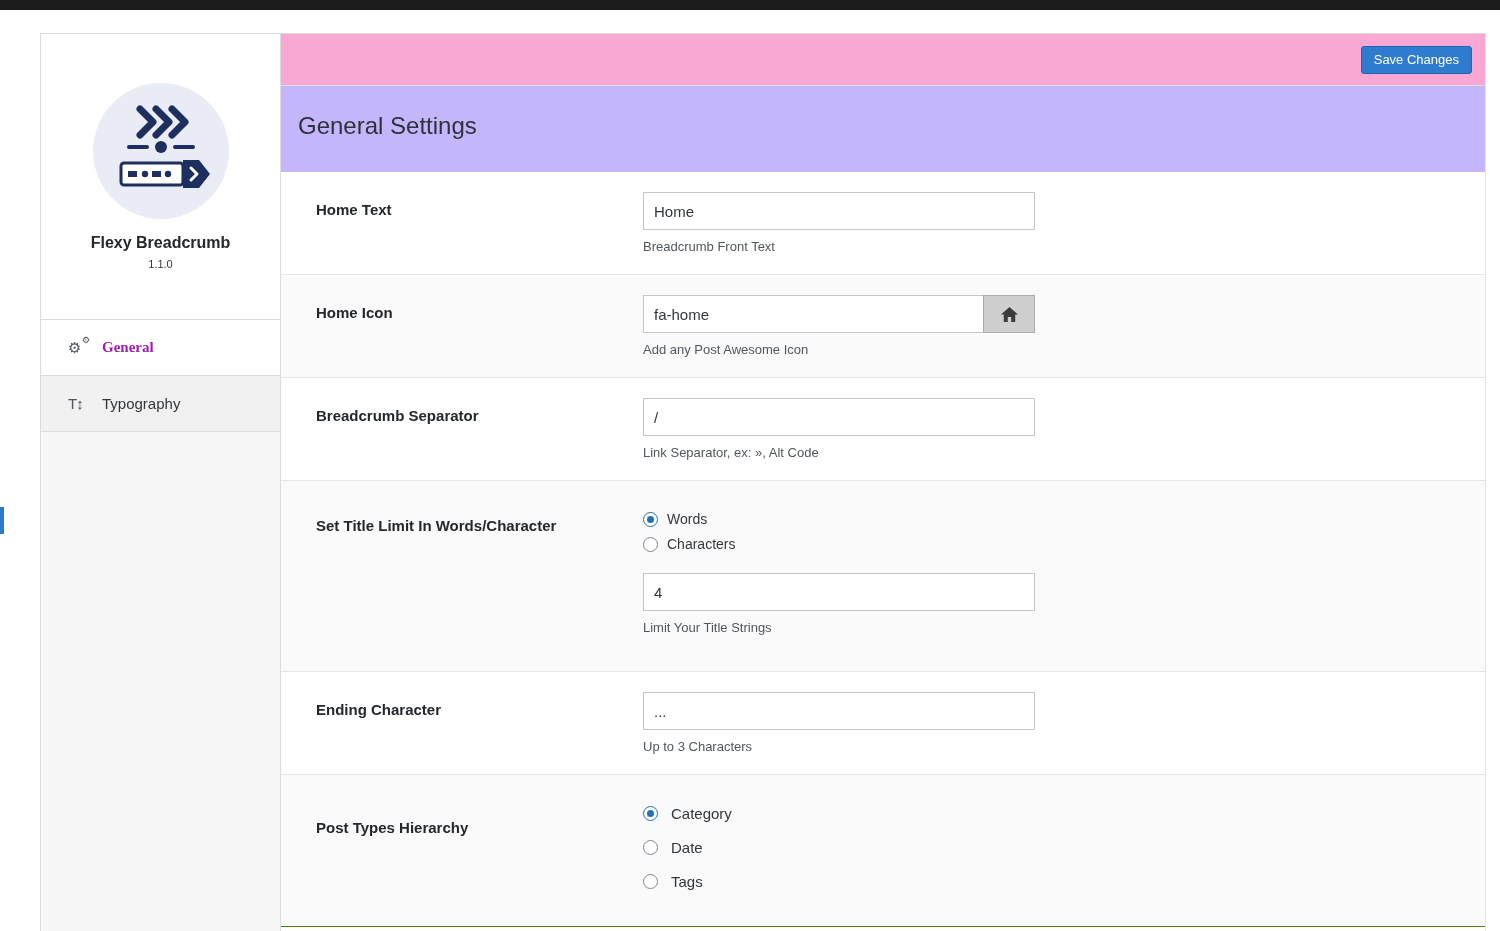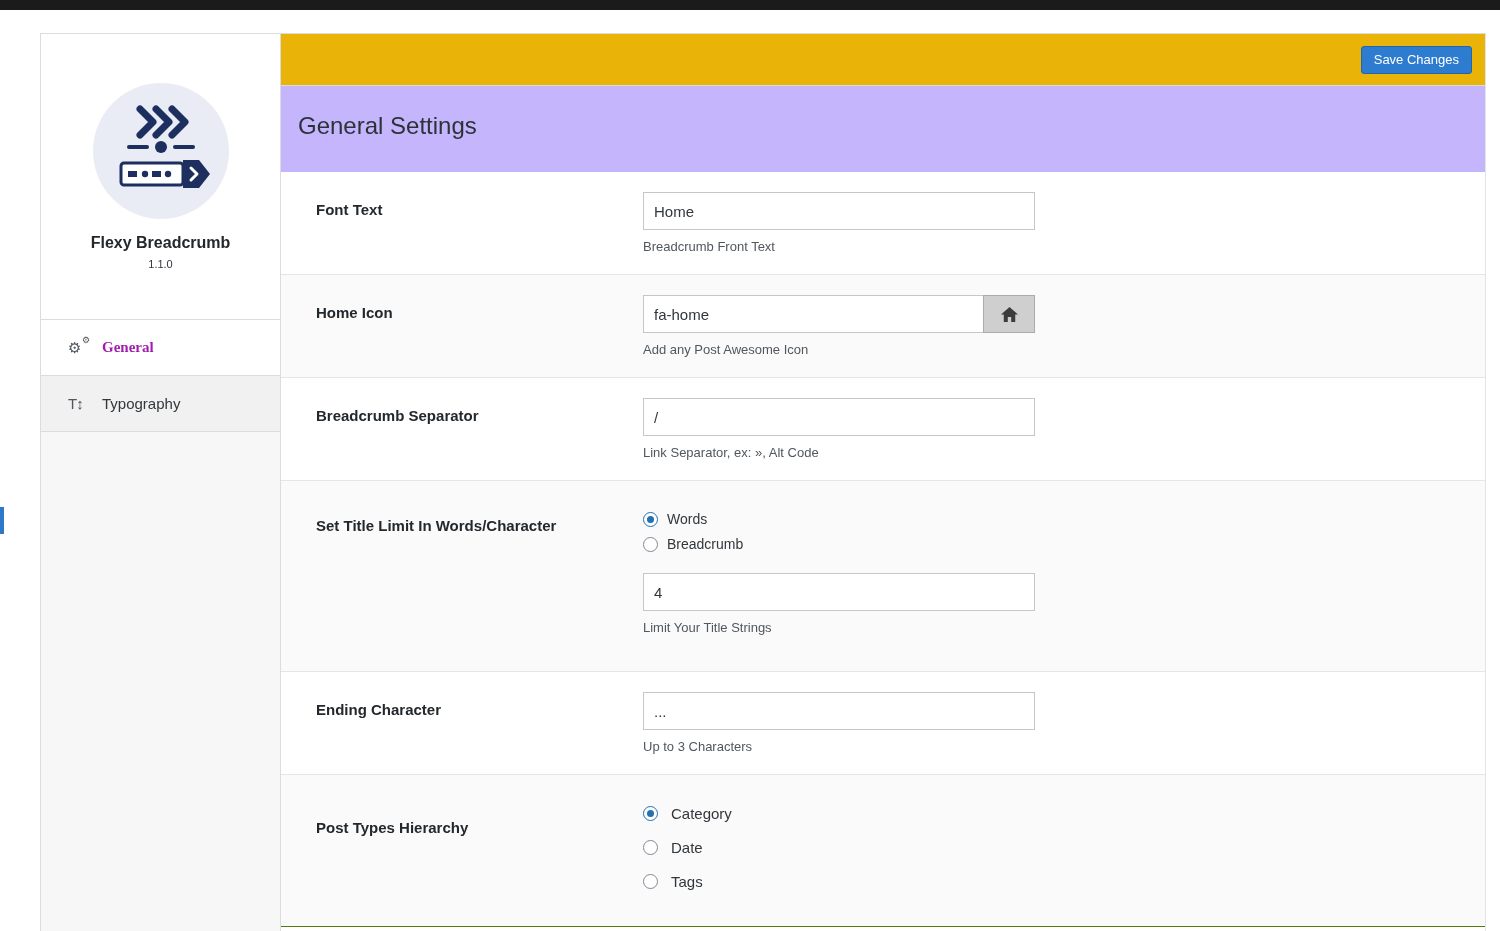--- a/index.html
+++ b/index.html
@@ -48,21 +48,21 @@
   .gear-small { position: absolute; font-size: 9px; right: 0px; top: -4px; }
   .tt-icon { letter-spacing: -1px; font-size: 15px; }
   .sidebar-filler { flex: 1; background: #f7f7f8; border-top: 1px solid #dcdcde; }
   
   .content {
     flex: 1; display: flex; flex-direction: column;
     background: #ffffff;
     border-top: 1px solid #dcdcde; border-right: 1px solid #e2e4e7;
   }
   .toolbar {
-    height: 52px; flex: 0 0 52px; background: #eab308;
+    height: 52px; flex: 0 0 52px; background: #f9a8d4;
     border-bottom: 1px solid #dcdcde;
     display: flex; align-items: center; justify-content: flex-end;
     padding-right: 13px;
   }
   .save-btn {
     background: #2d7cd0; border: 1px solid #1f66b0; color: #fff;
     font-size: 13px; font-family: inherit;
     height: 28px; padding: 0 12px; border-radius: 3px; cursor: pointer;
   }
   .title-section { padding: 26px 0 32px 17px; background: #c4b5fd; }
@@ -171,21 +171,21 @@
 
     <div class="toolbar">
       <button class="save-btn">Save Changes</button>
     </div>
 
     <div class="title-section">
       <h1>General Settings</h1>
     </div>
 
     <div class="form-row" style="border-top:none;">
-      <div class="row-label">Font Text</div>
+      <div class="row-label">Home Text</div>
       <div class="row-field">
         <input type="text" class="text-input" value="Home" style="">
         <div class="helper">Breadcrumb Front Text</div>
       </div>
     </div>
 
     <div class="form-row alt">
       <div class="row-label">Home Icon</div>
       <div class="row-field">
         <div class="input-group">
@@ -210,21 +210,21 @@
 
     <div class="form-row alt tall">
       <div class="row-label">Set Title Limit In Words/Character</div>
       <div class="row-field">
         <label class="radio-option">
           <input type="radio" name="limit_type" checked="" style="">
           <span>Words</span>
         </label>
         <label class="radio-option">
           <input type="radio" name="limit_type" style="">
-          <span>Breadcrumb</span>
+          <span>Characters</span>
         </label>
         <input type="text" class="text-input limit-input" value="4" style="">
         <div class="helper">Limit Your Title Strings</div>
       </div>
     </div>
 
     <div class="form-row">
       <div class="row-label">Ending Character</div>
       <div class="row-field">
         <input type="text" class="text-input" value="..." style="">

